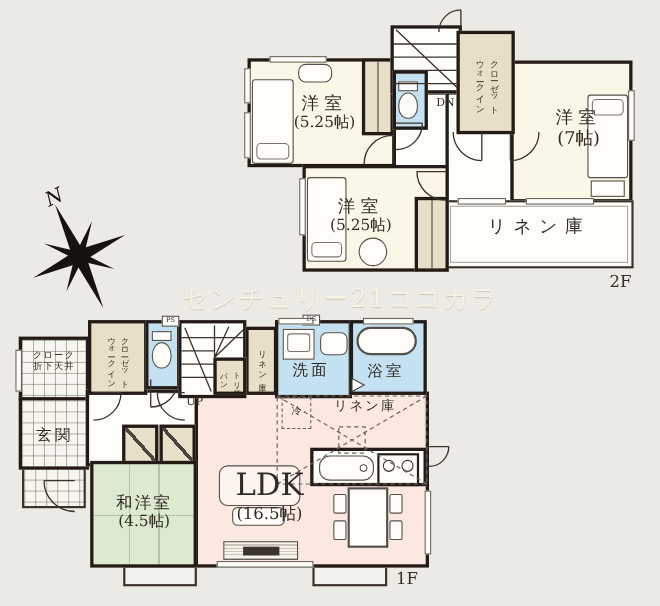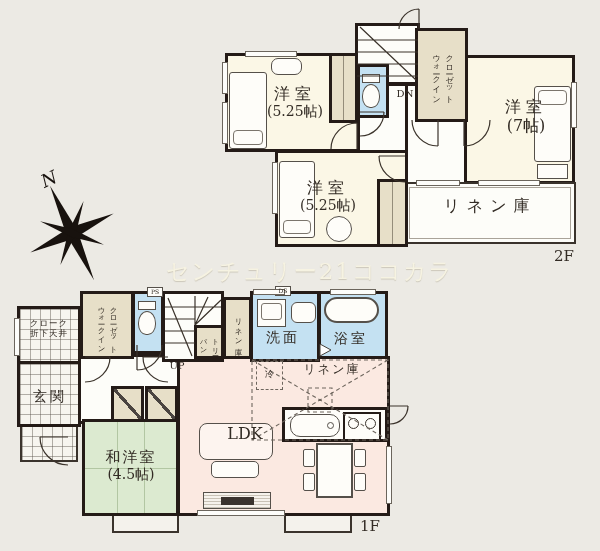--- a/index.html
+++ b/index.html
@@ -165,21 +165,22 @@
   <div class="abs vwrap" style="left:196px;top:328px;width:26px;height:28px">
     <span class="vtxt" style="font-size:7px">パン</span>
     <span class="vtxt" style="font-size:7px">トリー</span>
   </div>
   <div class="abs vwrap" style="left:226px;top:301px;width:24px;height:54px">
     <span class="vtxt" style="font-size:7.5px">リネン庫</span>
   </div>
   <div class="lbl" style="left:257px;top:329px;width:52px;font-size:14px;letter-spacing:3px">洗面</div>
   <div class="lbl" style="left:327px;top:330px;width:48px;font-size:14px;letter-spacing:3px">浴室</div>
   <div class="lbl" style="left:204px;top:424px;width:82px">
-    <div style="font-size:16px">LDK</div>
+    <div style="font-size:28px">LDK</div>
+    <div style="font-size:15px">(16.5帖)</div>
   </div>
   <div class="lbl" style="left:97px;top:448px;width:68px">
     <div style="font-size:15px;letter-spacing:2px">和洋室</div>
     <div style="font-size:14px">(4.5帖)</div>
   </div>
   <div class="lbl" style="left:300px;top:362px;width:64px;font-size:12px;letter-spacing:2px">リネン庫</div>
   <div class="lbl" style="left:256px;top:369px;width:27px;font-size:9px">冷</div>
   <div class="lbl" style="left:162px;top:360px;width:30px;font-size:10px">UP</div>
   <div class="lbl" style="left:147px;top:288px;width:16px;font-size:6px;line-height:8px">PS</div>
   <div class="lbl" style="left:275px;top:287px;width:16px;font-size:6px;line-height:8px">DS</div>

